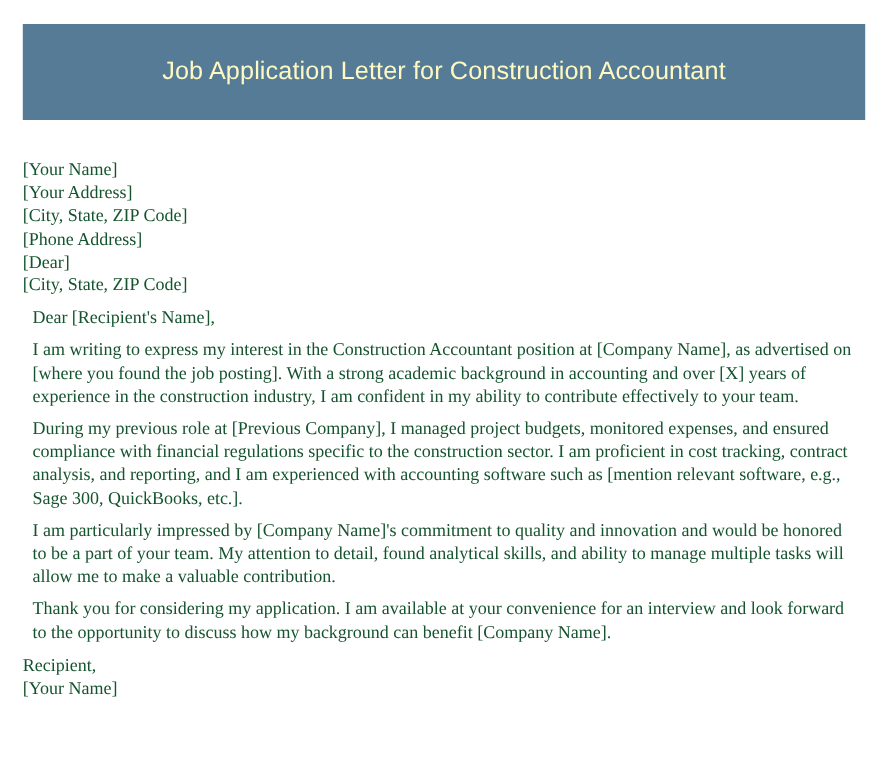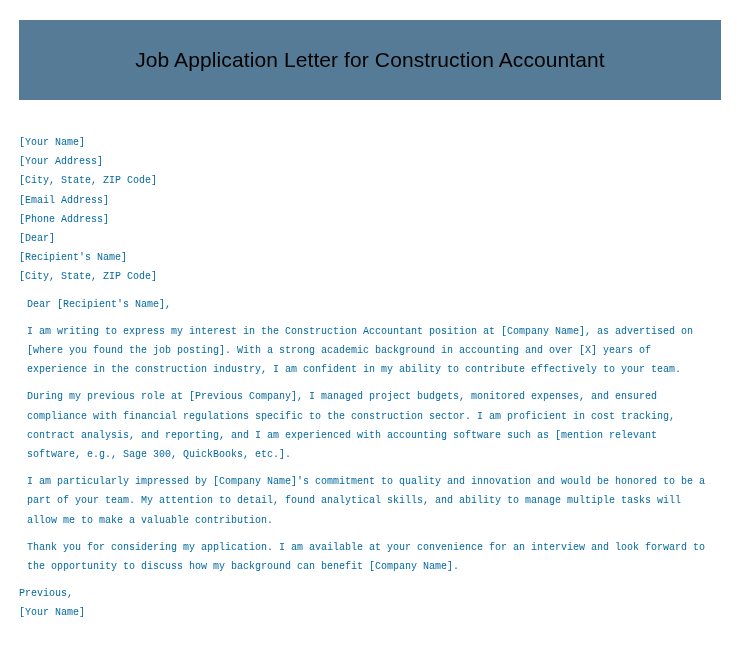--- a/index.html
+++ b/index.html
@@ -27,38 +27,38 @@
     top: 20px;
     width: 702px;
     height: 80px;
     background: #557B96;
     display: flex;
     align-items: center;
     justify-content: center;
     box-sizing: border-box;
   }
   .letter-title {
-    color: #000000;
+    color: #fef9c3;
     font-size: 21px;
     font-weight: 400;
     line-height: 26px;
     letter-spacing: 0.1px;
     text-align: center;
     font-family: "Liberation Sans", sans-serif;
     white-space: nowrap;
   }
   .letter-body {
     position: absolute;
     left: 19px;
     top: 133px;
     width: 700px;
-    color: #0369a1;
-    font-size: 10px;
+    color: #14532d;
+    font-size: 15px;
     line-height: 19.2px;
-    font-family: Liberation Mono, monospace;
+    font-family: Liberation Serif, serif;
     text-align: left;
   }
   .addr-block {
     margin: 0;
     padding: 0;
   }
   .addr-line {
     display: block;
     white-space: nowrap;
   }
@@ -80,36 +80,34 @@
   <div class="letter-header">
     <div class="letter-title">Job Application Letter for Construction Accountant</div>
   </div>
 
   <div class="letter-body">
 
     <div class="addr-block">
       <span class="addr-line">[Your Name]</span>
       <span class="addr-line">[Your Address]</span>
       <span class="addr-line">[City, State, ZIP Code]</span>
-      <span class="addr-line">[Email Address]</span>
       <span class="addr-line">[Phone Address]</span>
       <span class="addr-line">[Dear]</span>
     </div>
 
     <div class="addr-block">
-      <span class="addr-line">[Recipient's Name]</span>
       <span class="addr-line">[City, State, ZIP Code]</span>
     </div>
 
     <p class="letter-para">Dear [Recipient's Name],</p>
 
     <p class="letter-para">I am writing to express my interest in the Construction Accountant position at [Company Name], as advertised on [where you found the job posting]. With a strong academic background in accounting and over [X] years of experience in the construction industry, I am confident in my ability to contribute effectively to your team.</p>
     <p class="letter-para">During my previous role at [Previous Company], I managed project budgets, monitored expenses, and ensured compliance with financial regulations specific to the construction sector. I am proficient in cost tracking, contract analysis, and reporting, and I am experienced with accounting software such as [mention relevant software, e.g., Sage 300, QuickBooks, etc.].</p>
     <p class="letter-para">I am particularly impressed by [Company Name]'s commitment to quality and innovation and would be honored to be a part of your team. My attention to detail, found analytical skills, and ability to manage multiple tasks will allow me to make a valuable contribution.</p>
     <p class="letter-para">Thank you for considering my application. I am available at your convenience for an interview and look forward to the opportunity to discuss how my background can benefit [Company Name].</p>
 
     <div class="addr-block">
-      <span class="sig-line">Previous,</span>
+      <span class="sig-line">Recipient,</span>
       <span class="sig-line">[Your Name]</span>
     </div>
 
   </div>
 </div>
 
 </body></html>

